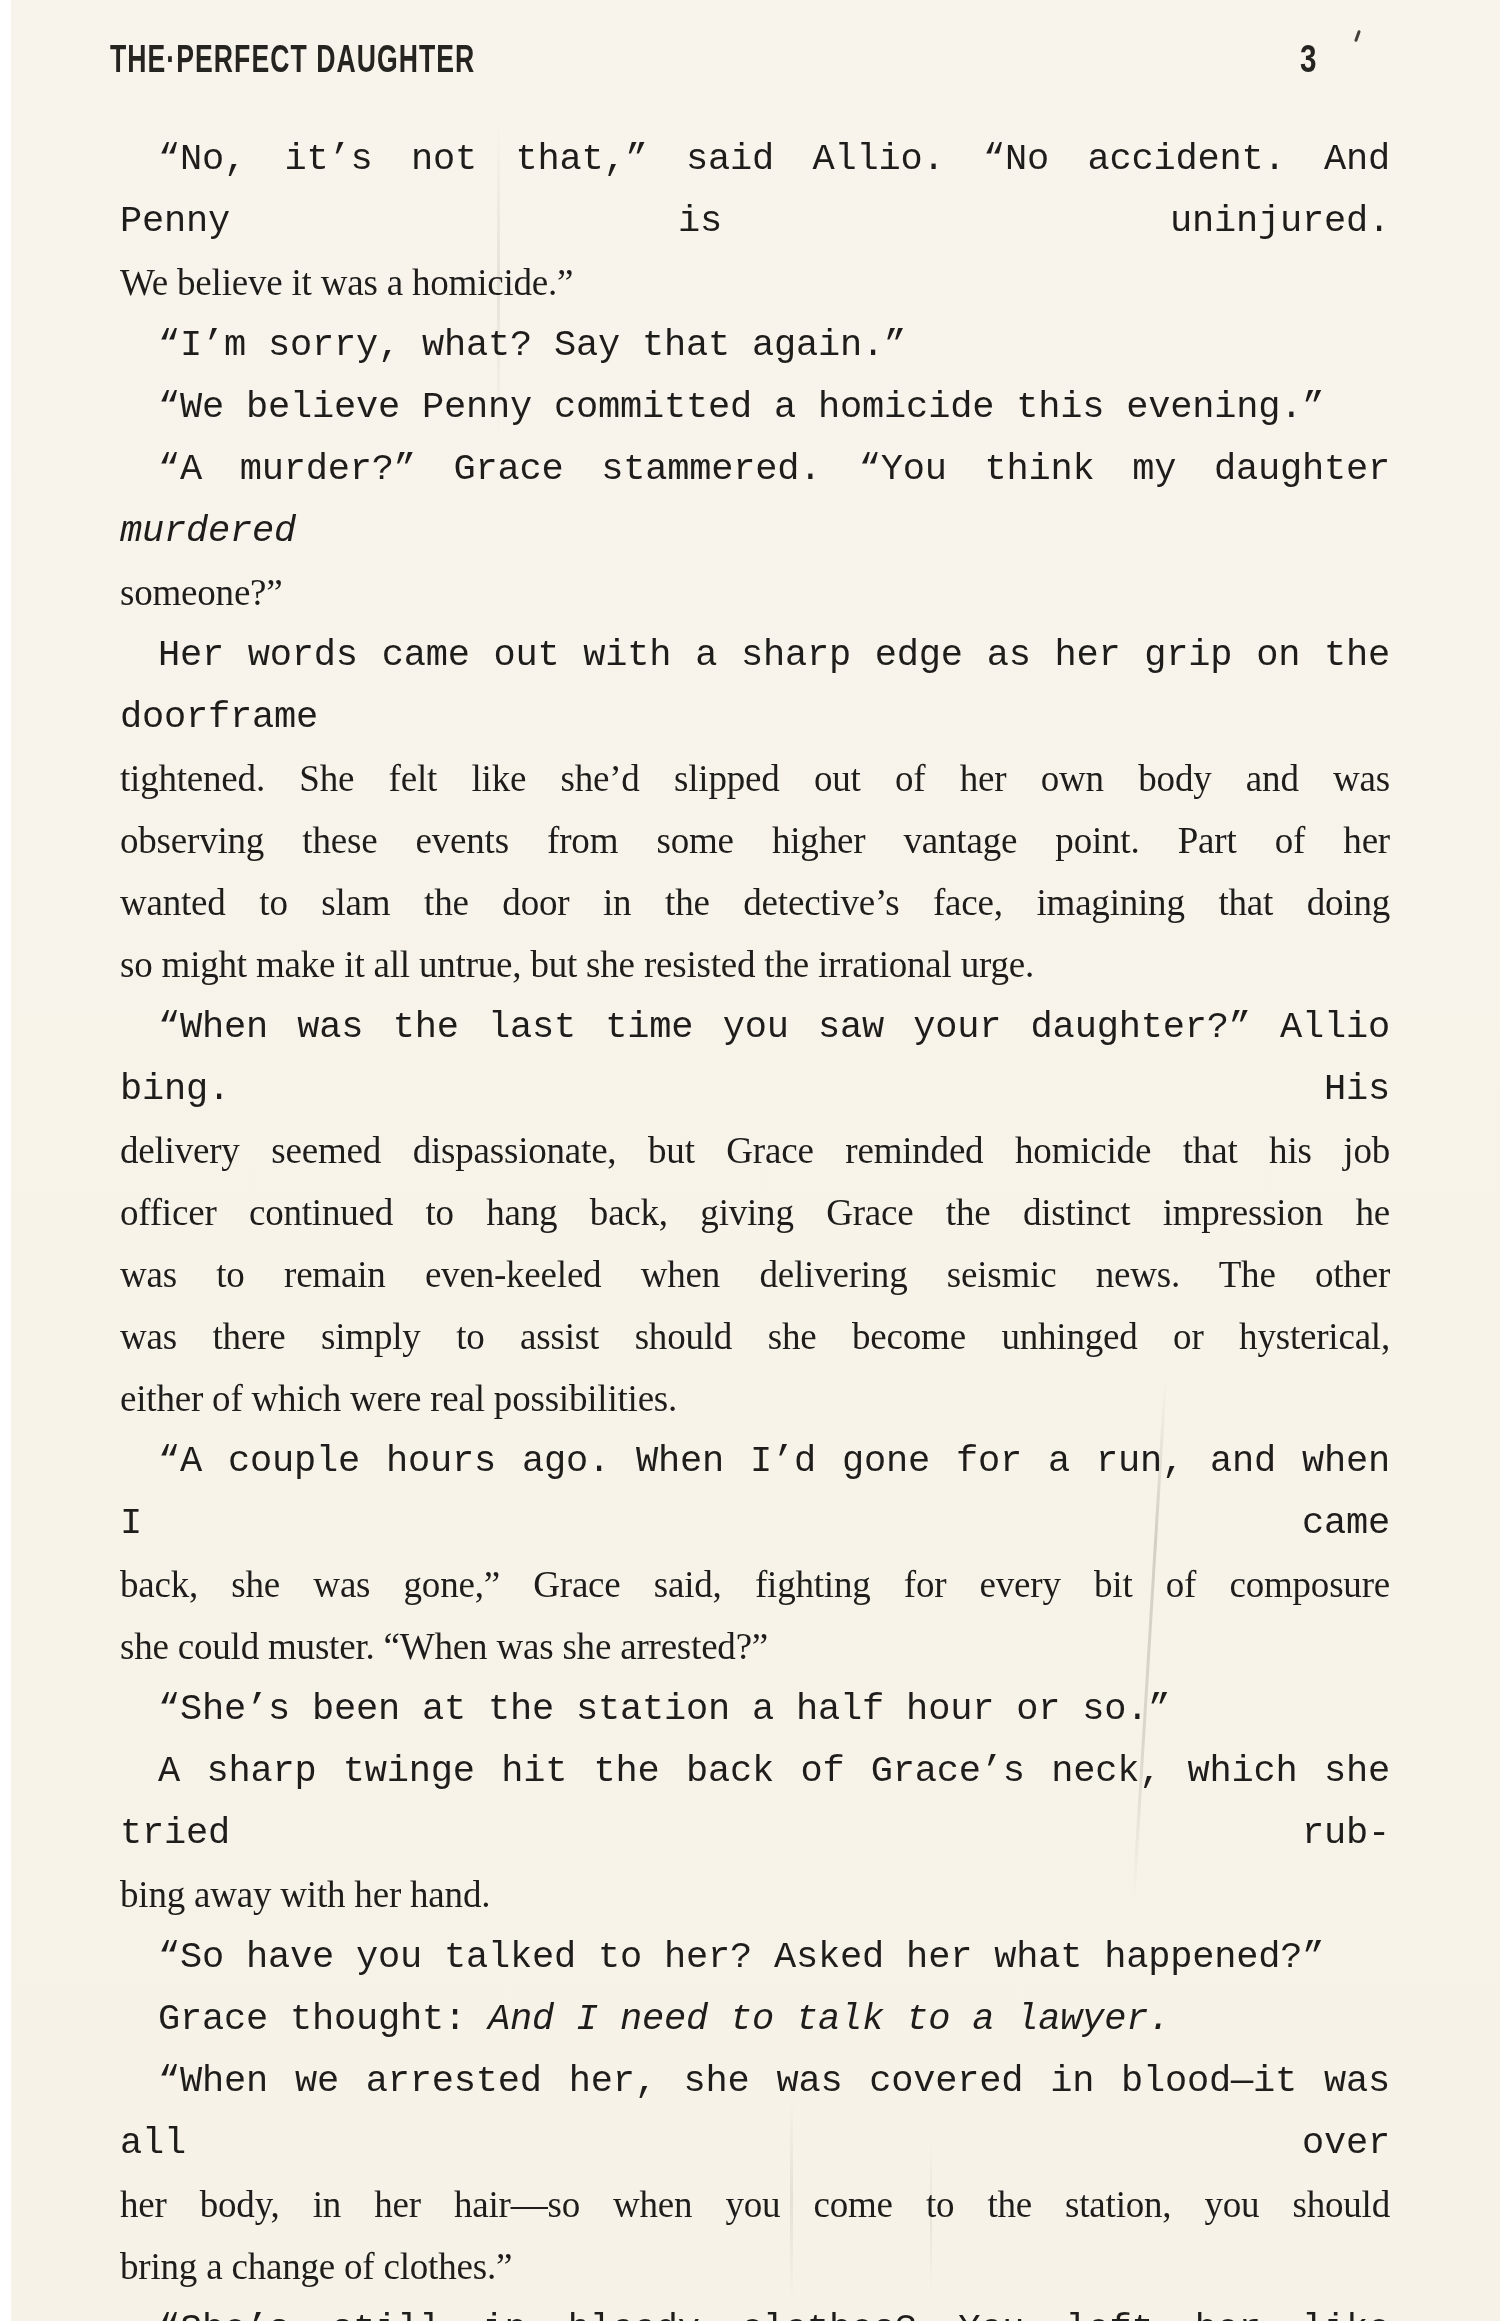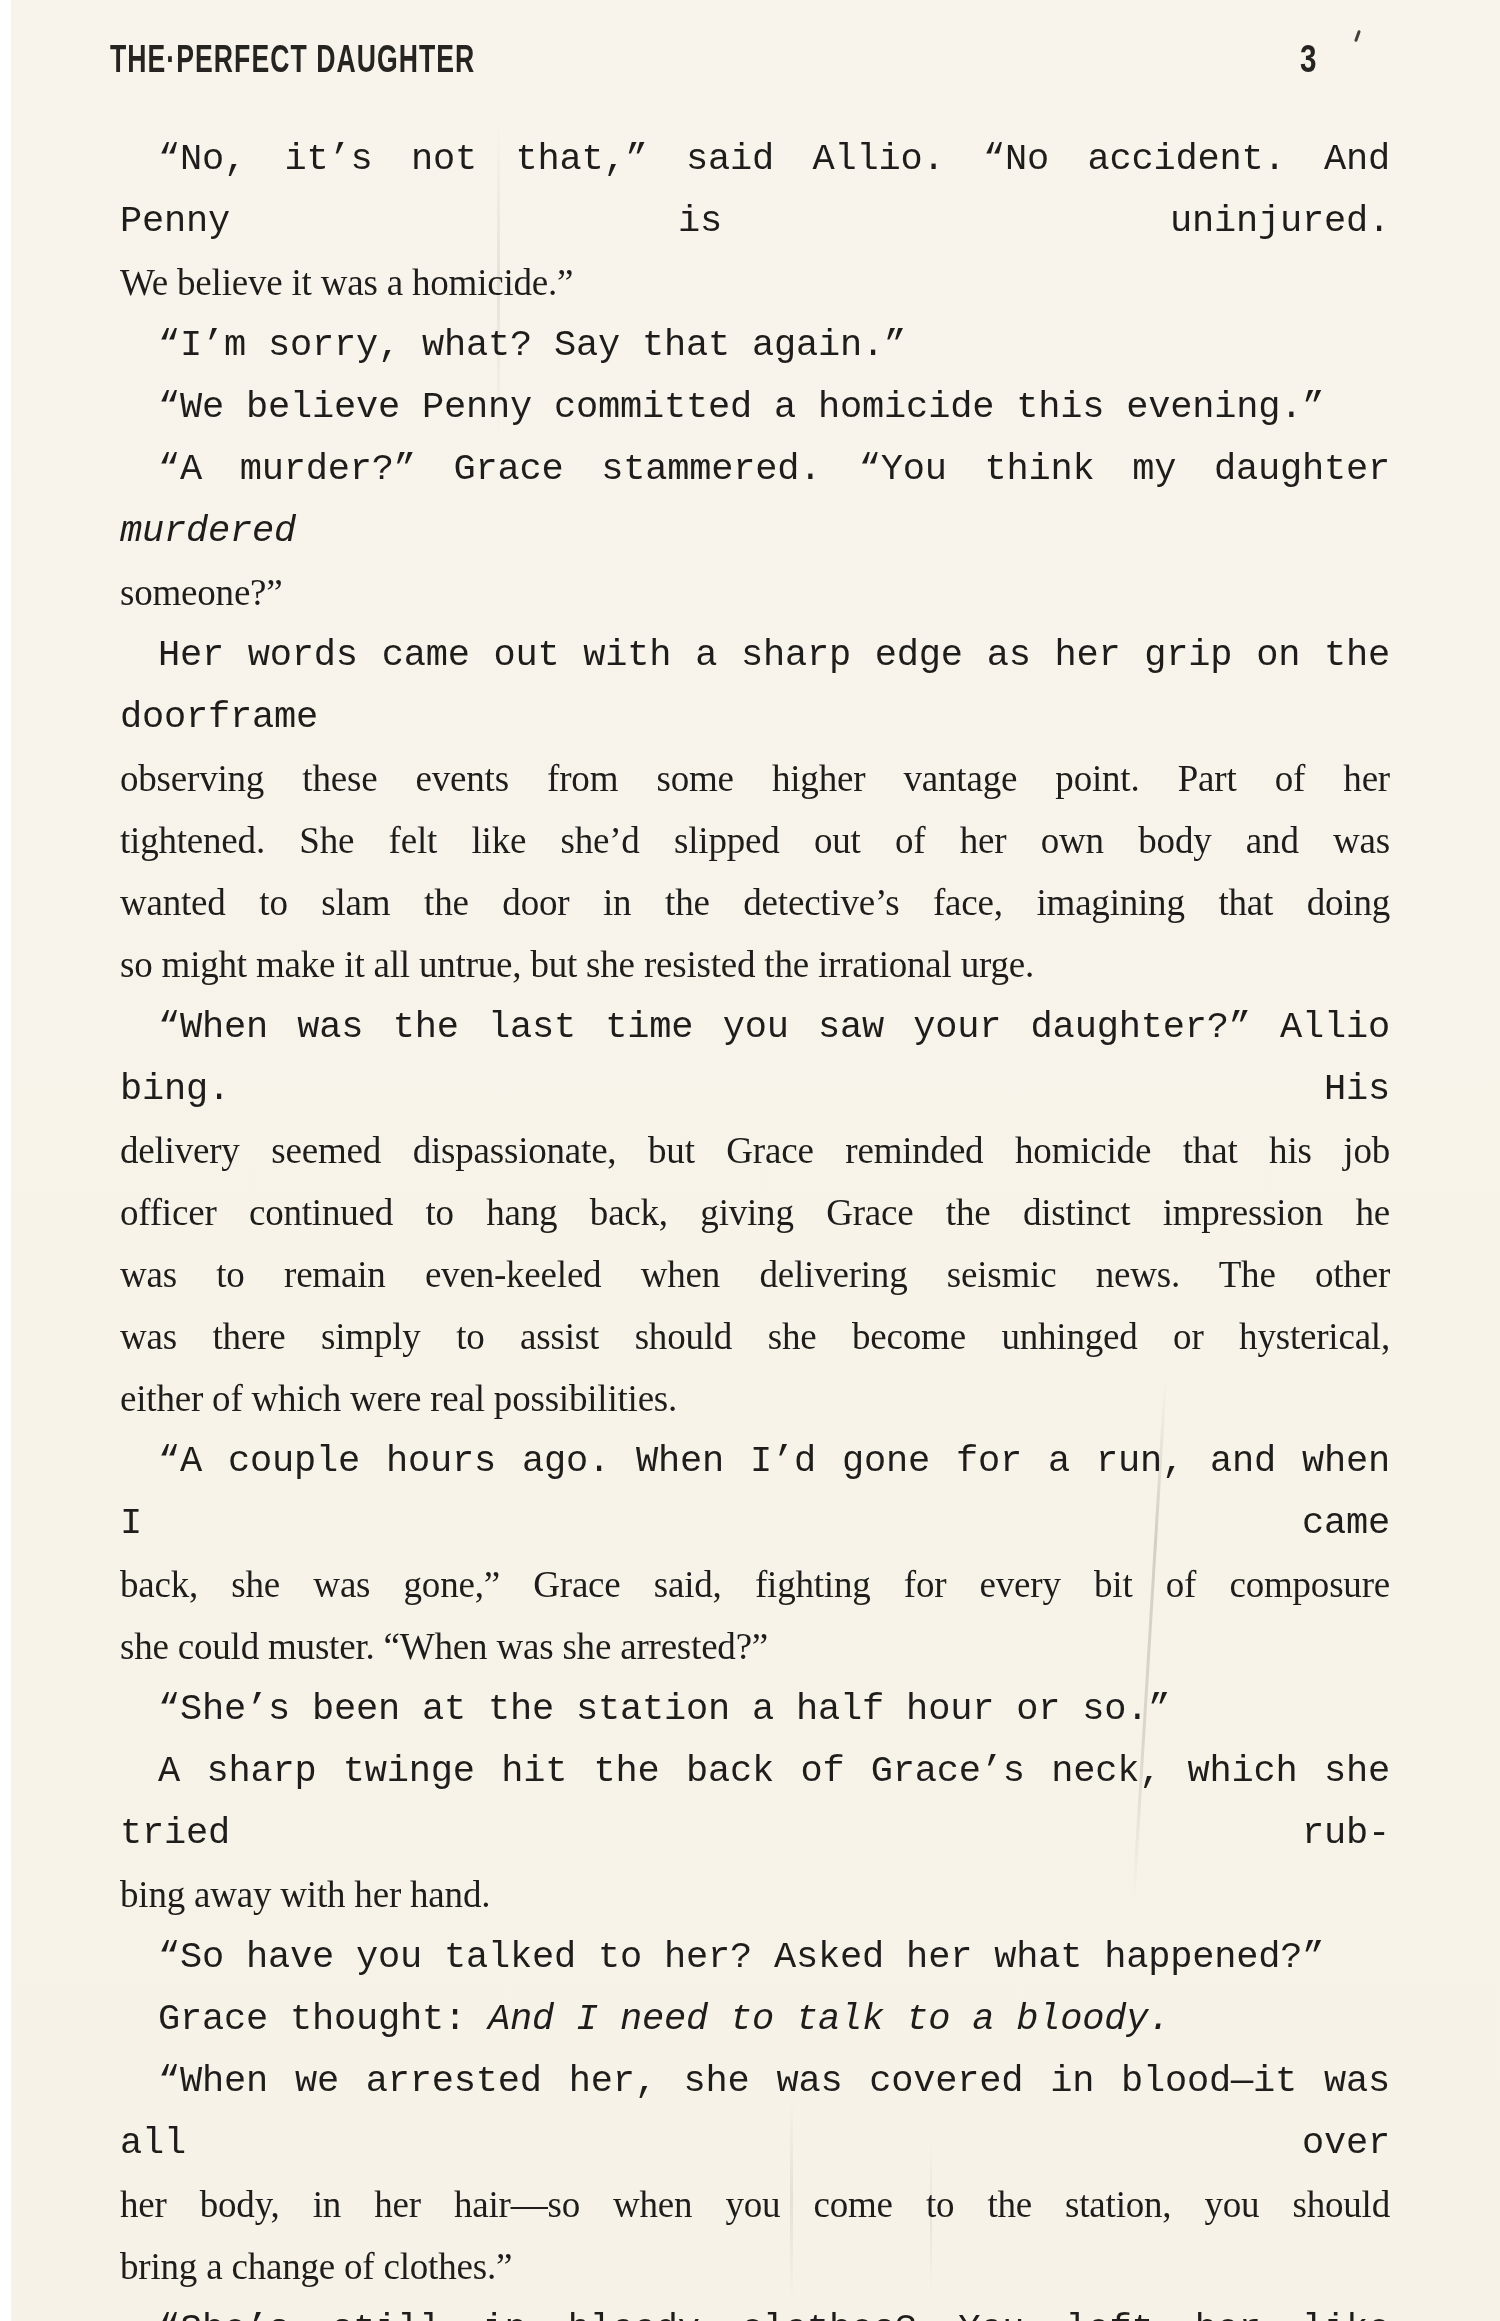--- a/index.html
+++ b/index.html
@@ -103,22 +103,22 @@
       </div>
       <div class="para">
         <div class="line first last">“We believe Penny committed a homicide this evening.”</div>
       </div>
       <div class="para">
         <div class="line first">“A murder?” Grace stammered. “You think my daughter <i>murdered</i></div>
         <div class="line last">someone?”</div>
       </div>
       <div class="para">
         <div class="line first">Her words came out with a sharp edge as her grip on the doorframe</div>
+        <div class="line">tightened. She felt like she’d slipped out of her own body and was</div>
         <div class="line">observing these events from some higher vantage point. Part of her</div>
-        <div class="line">tightened. She felt like she’d slipped out of her own body and was</div>
         <div class="line">wanted to slam the door in the detective’s face, imagining that doing</div>
         <div class="line last">so might make it all untrue, but she resisted the irrational urge.</div>
       </div>
       <div class="para">
         <div class="line first">“When was the last time you saw your daughter?” Allio bing. His</div>
         <div class="line">delivery seemed dispassionate, but Grace reminded homicide that his job</div>
         <div class="line">officer continued to hang back, giving Grace the distinct impression he</div>
         <div class="line">was to remain even-keeled when delivering seismic news. The other</div>
         <div class="line">was there simply to assist should she become unhinged or hysterical,</div>
         <div class="line last">either of which were real possibilities.</div>
@@ -132,21 +132,21 @@
         <div class="line first last">“She’s been at the station a half hour or so.”</div>
       </div>
       <div class="para">
         <div class="line first">A sharp twinge hit the back of Grace’s neck, which she tried rub-</div>
         <div class="line last">bing away with her hand.</div>
       </div>
       <div class="para">
         <div class="line first last">“So have you talked to her? Asked her what happened?”</div>
       </div>
       <div class="para">
-        <div class="line first last">Grace thought: <i>And I need to talk to a bloody.</i></div>
+        <div class="line first last">Grace thought: <i>And I need to talk to a lawyer.</i></div>
       </div>
       <div class="para">
         <div class="line first">“When we arrested her, she was covered in blood—it was all over</div>
         <div class="line">her body, in her hair—so when you come to the station, you should</div>
         <div class="line last">bring a change of clothes.”</div>
       </div>
       <div class="para">
         <div class="line first last">“She’s still in bloody clothes? You left her like that?”</div>
       </div>
     </div>

